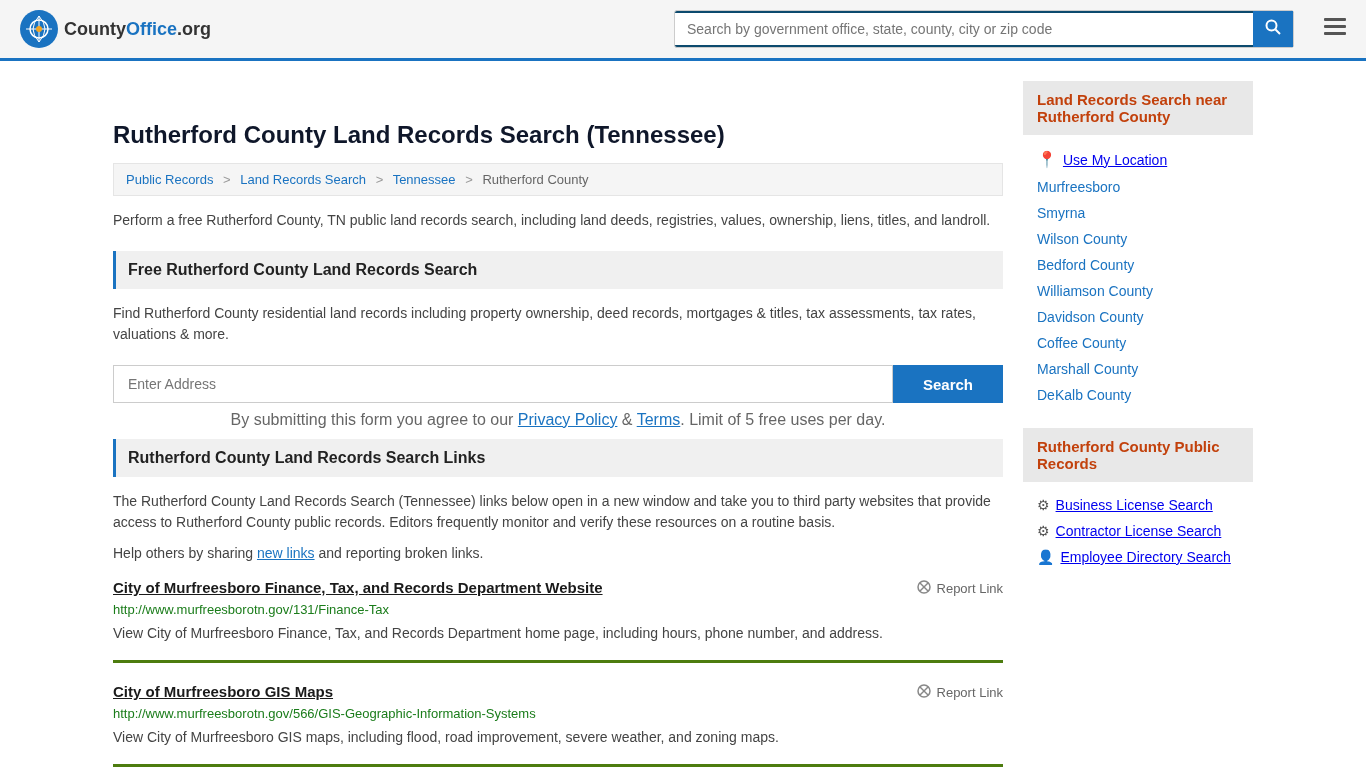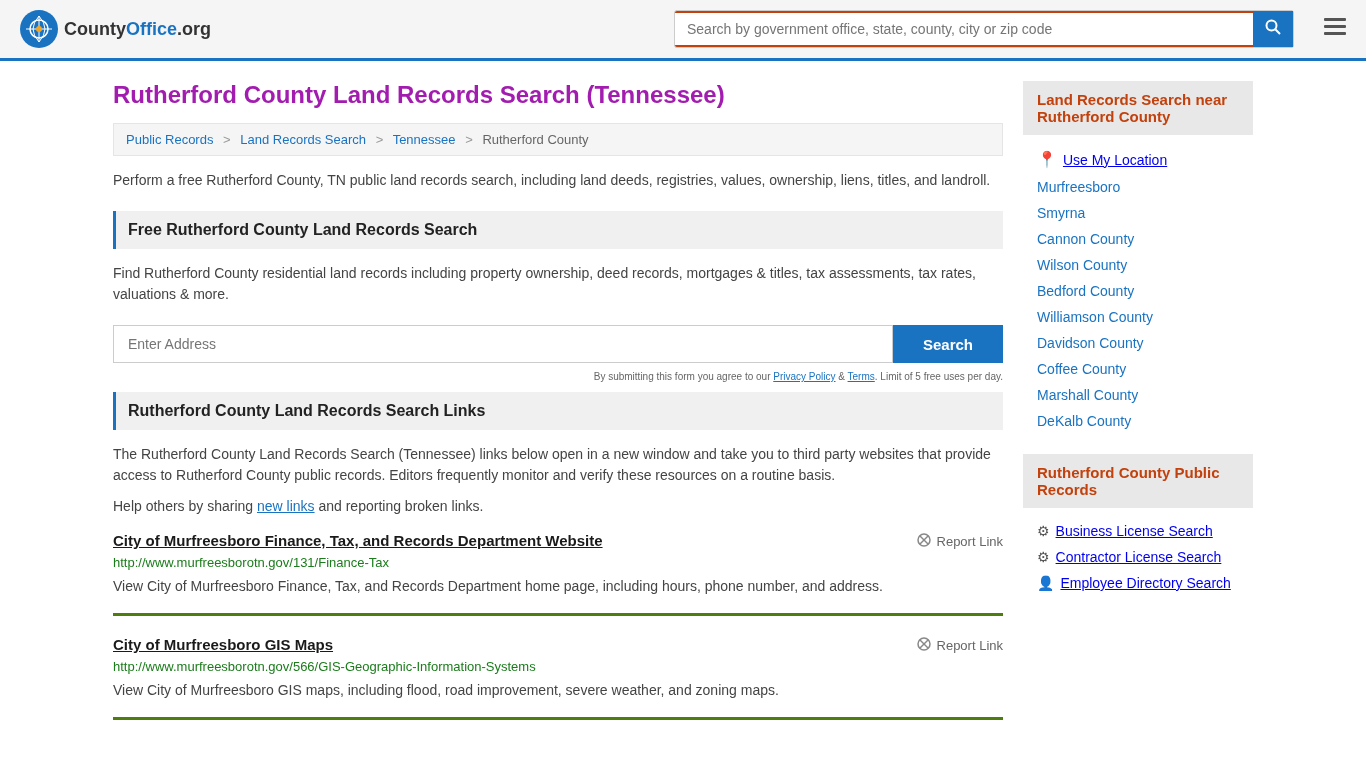--- a/index.html
+++ b/index.html
@@ -40,21 +40,21 @@
     .logo-text span {
       color: #1a73c1;
     }
     .search-bar-container {
       flex: 1;
       max-width: 620px;
       display: flex;
       align-items: center;
       border: 1px solid #ccc;
       border-radius: 3px;
-      background: #c2410c;
+      background: #0c4a6e;
       margin-left: auto;
     }
     .header-search-input {
       flex: 1;
       border: none;
       outline: none;
       padding: 8px 12px;
       font-size: 14px;
       color: #999;
     }
@@ -88,22 +88,23 @@
     }
     .sidebar {
       width: 230px;
       flex-shrink: 0;
     }
 
     
     .page-title {
       font-size: 24px;
       font-weight: bold;
-      color: #a21caf;
+      color: #0f172a;
       margin-bottom: 14px;
+      margin-top: 40px;
     }
 
     
     .breadcrumb {
       background: #f5f5f5;
       padding: 8px 12px;
       font-size: 13px;
       color: #666;
       margin-bottom: 14px;
       border: 1px solid #e5e5e5;
@@ -154,23 +155,23 @@
     .search-submit-btn {
       background: #1a73c1;
       color: white;
       border: none;
       padding: 6px 30px;
       font-size: 15px;
       font-weight: bold;
       cursor: pointer;
     }
     .form-disclaimer {
-      font-size: 10px;
+      font-size: 16px;
       color: #666;
-      text-align: right;
+      text-align: center;
     }
     .form-disclaimer a {
       color: #1a73c1;
       text-decoration: underline;
     }
 
     
     .links-description {
       font-size: 14px;
       color: #444;
@@ -405,23 +406,20 @@
         <a href="#">Use My Location</a>
       </div>
 
       <div class="sidebar-item">
         <a href="#">Murfreesboro</a>
       </div>
       <div class="sidebar-item">
         <a href="#">Smyrna</a>
       </div>
       <div class="sidebar-item">
-        <a href="#">Cannon County</a>
-      </div>
-      <div class="sidebar-item">
         <a href="#">Wilson County</a>
       </div>
       <div class="sidebar-item">
         <a href="#">Bedford County</a>
       </div>
       <div class="sidebar-item">
         <a href="#">Williamson County</a>
       </div>
       <div class="sidebar-item">
         <a href="#">Davidson County</a>

